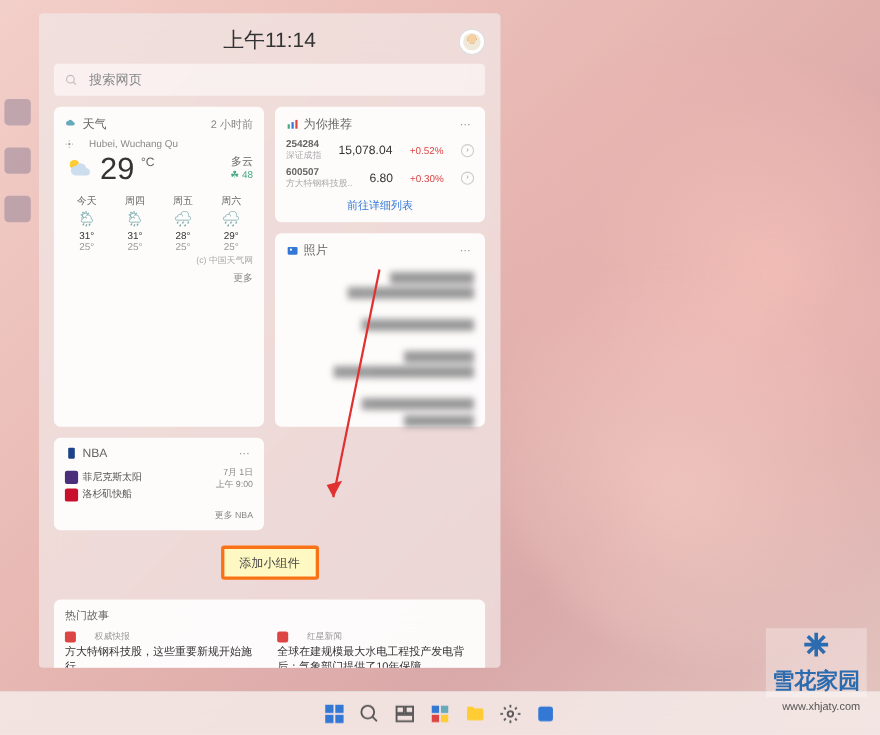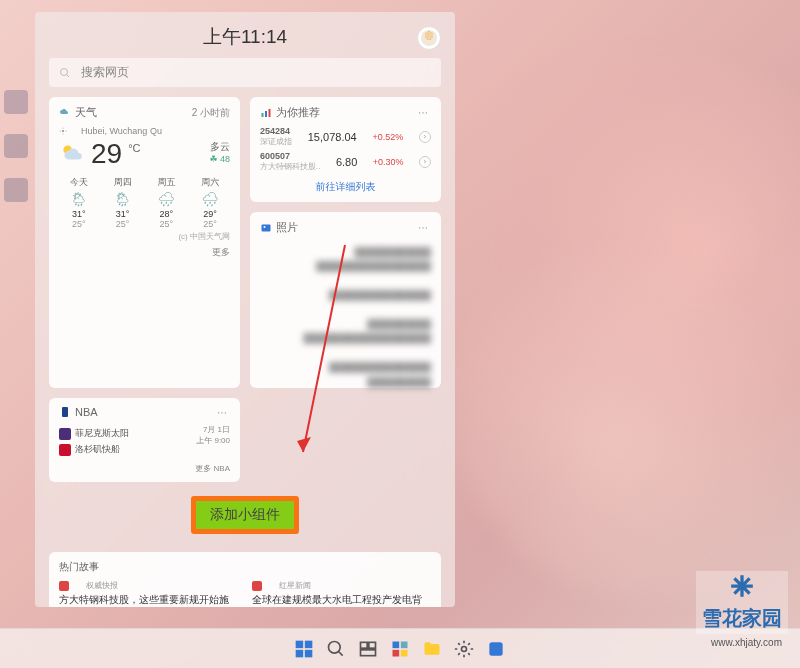--- a/index.html
+++ b/index.html
@@ -78,22 +78,22 @@
 .photos-blur { filter: blur(3px); font-size: 9px; color: #999; line-height: 1.6; padding: 4px 0; }
 
 .nba-card { font-size: 9px; }
 .nba-row { display: flex; align-items: center; gap: 4px; margin: 3px 0; }
 .nba-row .teamicon { width: 12px; height: 12px; border-radius: 2px; }
 .nba-time { text-align: right; font-size: 8px; color: #888; }
 .nba-foot { text-align: right; font-size: 8px; color: #888; margin-top: 4px; }
 
 .add-widget-row { grid-column: 1 / -1; display: flex; justify-content: center; padding: 4px 0 8px; position: relative; }
 .add-widget-btn {
-  background: #84cc16; border: 5px solid #f97316; border-radius: 3px;
-  padding: 5px 14px; font-size: 14px; color: #444; cursor: pointer;
+  background: #fef9c3; border: 3px solid #f97316; border-radius: 3px;
+  padding: 5px 14px; font-size: 11px; color: #444; cursor: pointer;
 }
 .arrow-annot { position: absolute; left: 260px; top: 225px; pointer-events: none; }
 
 .news-section { grid-column: 1 / -1; background: rgba(255,255,255,0.88); border-radius: 6px; padding: 8px 10px; font-size: 10px; }
 .news-head { font-size: 10px; color: #666; margin-bottom: 6px; }
 .news-grid { display: grid; grid-template-columns: 1fr 1fr; gap: 10px 14px; }
 .news-item { font-size: 10px; color: #333; line-height: 1.4; }
 .news-src { display: flex; align-items: center; gap: 17px; font-size: 8px; color: #999; margin-bottom: 2px; }
 .news-src .srcicon { width: 10px; height: 10px; border-radius: 2px; }
 

